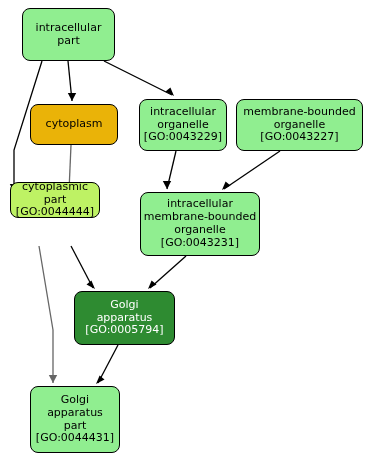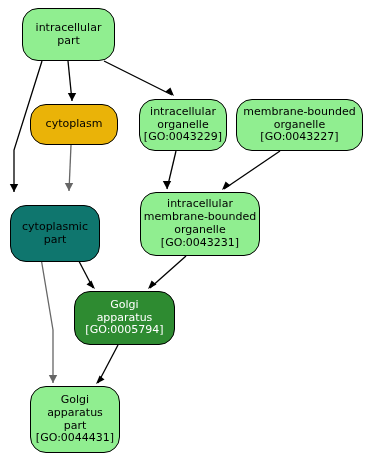--- a/index.html
+++ b/index.html
@@ -22,21 +22,21 @@
     left: 0;
     top: 0;
     width: 369px;
     height: 463px;
     pointer-events: none;
   }
   .node {
     position: absolute;
     box-sizing: border-box;
     border: 1px solid #000000;
-    border-radius: 16px;
+    border-radius: 8px;
     display: flex;
     flex-direction: column;
     align-items: center;
     justify-content: center;
     text-align: center;
     line-height: 1.18;
     font-size: 11px;
     overflow: hidden;
   }
   .node.light {
@@ -108,23 +108,24 @@
     <div class="node light" style="left: 139px; top: 99px; width: 88px; height: 52px; background: rgb(144, 238, 144); color: rgb(0, 0, 0); border-color: rgb(0, 0, 0);">
       <span class="line">intracellular</span>
       <span class="line">organelle</span>
       <span class="line">[GO:0043229]</span>
     </div>
     <div class="node light" style="left: 236px; top: 99px; width: 127px; height: 52px; background: rgb(144, 238, 144); color: rgb(0, 0, 0); border-color: rgb(0, 0, 0);">
       <span class="line">membrane-bounded</span>
       <span class="line">organelle</span>
       <span class="line">[GO:0043227]</span>
     </div>
-    <div class="node light" style="left: 10px; top: 205px; width: 90px; height: 57px; background: #0f766e; color: rgb(0, 0, 0); border-color: rgb(0, 0, 0);">
+    <div class="node light" style="left: 10px; top: 182px; width: 90px; height: 36px; background: #bef264; color: rgb(0, 0, 0); border-color: rgb(0, 0, 0);">
       <span class="line">cytoplasmic</span>
       <span class="line">part</span>
+      <span class="line">[GO:0044444]</span>
     </div>
     <div class="node light" style="left: 140px; top: 192px; width: 120px; height: 64px; background: rgb(144, 238, 144); color: rgb(0, 0, 0); border-color: rgb(0, 0, 0);">
       <span class="line">intracellular</span>
       <span class="line">membrane-bounded</span>
       <span class="line">organelle</span>
       <span class="line">[GO:0043231]</span>
     </div>
     <div class="node dark" style="left: 74px; top: 291px; width: 101px; height: 54px; background: rgb(46, 139, 49); color: rgb(255, 255, 255); border-color: rgb(0, 0, 0);">
       <span class="line">Golgi</span>
       <span class="line">apparatus</span>

